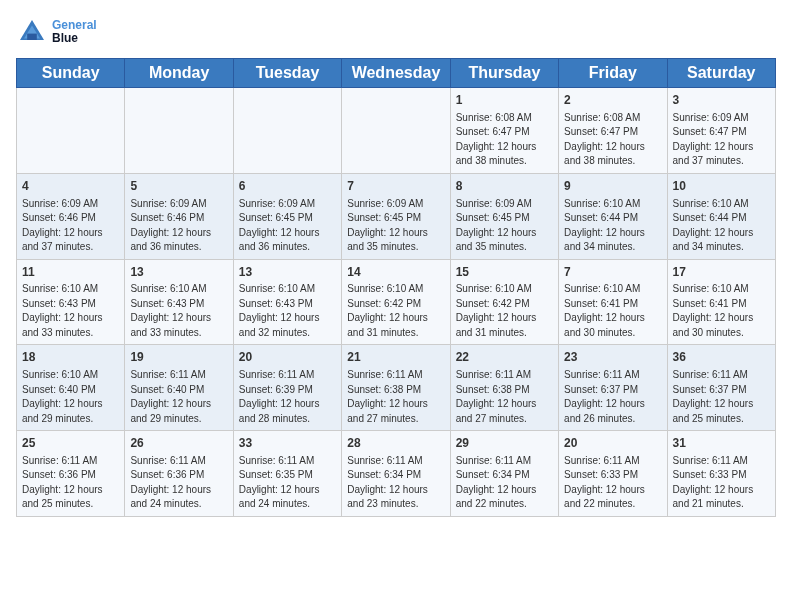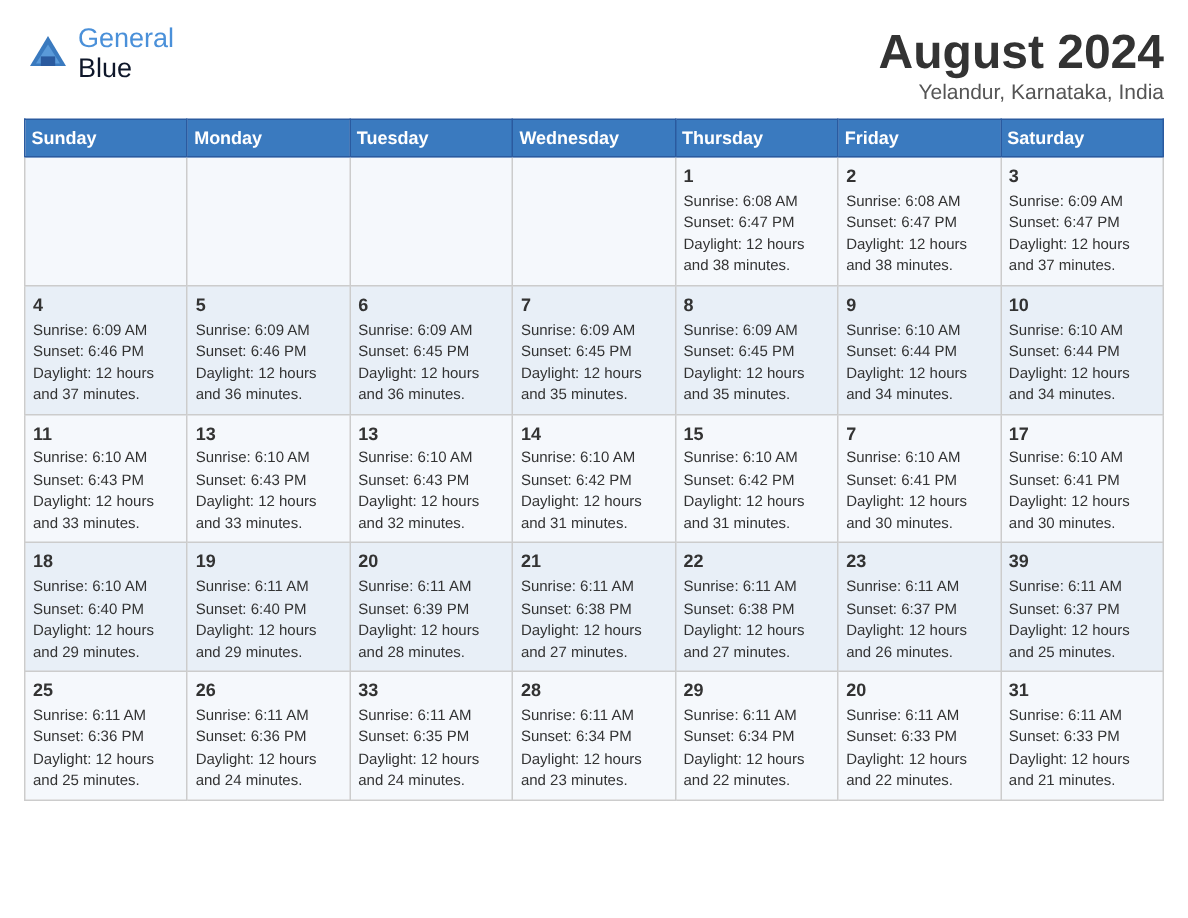--- a/index.html
+++ b/index.html
@@ -15,22 +15,22 @@
       justify-content: space-between;
       align-items: flex-start;
       margin-bottom: 10px;
     }
     .logo {
       display: flex;
       align-items: center;
       gap: 4px;
     }
     .logo-text {
-      font-size: 18px;
-      font-weight: normal;
+      font-size: 12px;
+      font-weight: bold;
       color: #333;
       line-height: 1.1;
     }
     .logo-text span {
       color: #4a90d9;
     }
     .logo-icon {
       width: 32px;
       height: 32px;
     }
@@ -48,22 +48,22 @@
     }
     table {
       width: 100%;
       border-collapse: collapse;
       font-size: 10.5px;
     }
     thead tr th {
       background-color: #3a7abf;
       color: #fff;
       padding: 5px 4px;
-      text-align: left;
-      font-size: 12px;
+      text-align: center;
+      font-size: 16px;
       border: 1px solid #2a5a9f;
     }
     tbody tr td {
       border: 1px solid #ccc;
       vertical-align: top;
       padding: 4px 5px;
       height: 80px;
       width: calc(100% / 7);
       color: #333;
       line-height: 1.4;
@@ -97,24 +97,20 @@
     <svg class="logo-icon" viewBox="0 0 40 40">
       <polygon points="20,5 35,30 5,30" fill="#3a7abf"></polygon>
       <polygon points="20,12 30,28 10,28" fill="#5a9ad9"></polygon>
       <rect x="14" y="22" width="12" height="8" fill="#2a5a9f"></rect>
     </svg>
     <div class="logo-text">
       <span>General</span><br>
       <span style="color:#0f172a">Blue</span>
     </div>
   </div>
-  <div class="title-block">
-    <div class="main-title">August 2024</div>
-    <div class="subtitle">Yelandur, Karnataka, India</div>
-  </div>
 </div>
 
 <table>
   <thead>
     <tr>
     <th>Sunday</th>
         <th>Monday</th>
         <th>Tuesday</th>
         <th>Wednesday</th>
         <th>Thursday</th>
@@ -289,21 +285,21 @@
 and 27 minutes.</div>
         </td>
         <td>
           <span class="day-num">23</span>
           <div class="day-detail">Sunrise: 6:11 AM
 Sunset: 6:37 PM
 Daylight: 12 hours
 and 26 minutes.</div>
         </td>
         <td>
-          <span class="day-num">39</span>
+          <span class="day-num">36</span>
           <div class="day-detail">Sunrise: 6:11 AM
 Sunset: 6:37 PM
 Daylight: 12 hours
 and 25 minutes.</div>
         </td>
       </tr>
       <tr>
         <td>
           <span class="day-num">25</span>
           <div class="day-detail">Sunrise: 6:11 AM

